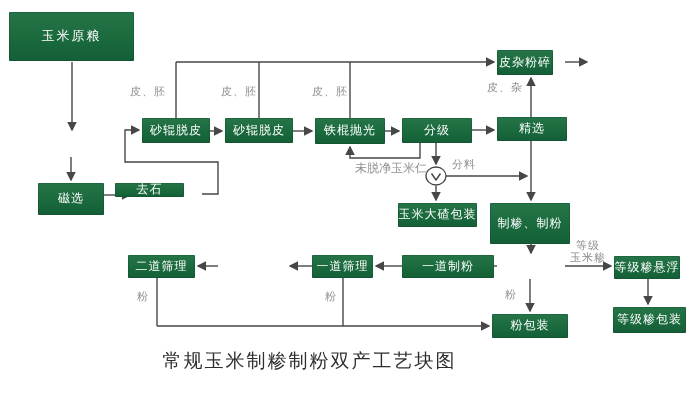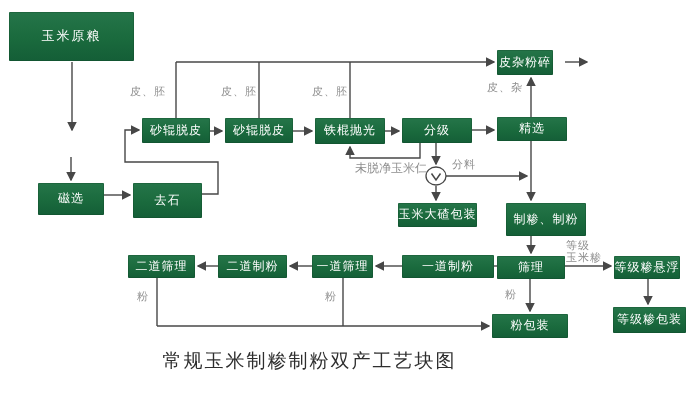--- a/index.html
+++ b/index.html
@@ -17,21 +17,21 @@
     text-align:center;line-height:1.1;border-radius:1px;
     box-shadow:0 0 0 1px rgba(10,60,30,.25) inset;
     white-space:nowrap;
   }
   .node.big{font-size:13px;letter-spacing:2px;}
   .edge-label{
     position:absolute;color:#8e8e8e;font-size:11px;letter-spacing:1px;
     white-space:nowrap;line-height:1.05;
   }
   .edge-label.small{font-size:12px;letter-spacing:0;}
-  .edge-label.stack{}
+  .edge-label.stack{text-align:center;}
   .edge-label.stack span{display:block;}
   .diagram-title{
     position:absolute;left:0;top:348px;width:619px;
     text-align:center;color:#2e2e2e;font-size:19px;letter-spacing:2px;
   }
 </style>
 </head>
 <body>
 
 <div class="canvas">
@@ -75,33 +75,31 @@
       <path d="M157,326 L489,326" marker-end="url(#ar)"></path>
     </g>
     <g>
       <ellipse cx="436" cy="176" rx="10" ry="9" fill="#ffffff" stroke="#474747" stroke-width="1.3"></ellipse>
       <path d="M431.5,173.5 L436,180 L440.5,173.5" fill="none" stroke="#474747" stroke-width="1.5"></path>
     </g>
   </svg>
 
   <div class="node big" style="left:9px;top:12px;width:125px;height:49px">玉米原粮</div>
   <div class="node" style="left:38px;top:183px;width:66px;height:32px">磁选</div>
-  <div class="node" style="left:133px;top:183px;width:69px;height:35px">去石</div>
+  <div class="node" style="left:115px;top:183px;width:69px;height:14px">去石</div>
   <div class="node" style="left:142px;top:118px;width:68px;height:25px">砂辊脱皮</div>
   <div class="node" style="left:225px;top:118px;width:68px;height:25px">砂辊脱皮</div>
   <div class="node" style="left:402px;top:118px;width:70px;height:25px">分级</div>
   <div class="node" style="left:315px;top:118px;width:70px;height:26px">铁棍抛光</div>
   <div class="node" style="left:497px;top:117px;width:70px;height:24px">精选</div>
   <div class="node" style="left:497px;top:50px;width:56px;height:25px">皮杂粉碎</div>
   <div class="node" style="left:398px;top:203px;width:79px;height:24px">玉米大碴包装</div>
-  <div class="node" style="left:506px;top:203px;width:80px;height:33px">制糁、制粉</div>
-  <div class="node" style="left:497px;top:256px;width:68px;height:23px">筛理</div>
+  <div class="node" style="left:490px;top:203px;width:80px;height:41px">制糁、制粉</div>
   <div class="node" style="left:402px;top:255px;width:92px;height:23px">一道制粉</div>
   <div class="node" style="left:312px;top:255px;width:61px;height:23px">一道筛理</div>
-  <div class="node" style="left:218px;top:255px;width:69px;height:23px">二道制粉</div>
   <div class="node" style="left:614px;top:256px;width:66px;height:23px">等级糁悬浮</div>
   <div class="node" style="left:128px;top:255px;width:67px;height:23px">二道筛理</div>
   <div class="node" style="left:613px;top:307px;width:73px;height:26px">等级糁包装</div>
   <div class="node" style="left:492px;top:314px;width:76px;height:24px">粉包装</div>
 
   <div class="edge-label" style="left:130px;top:86px">皮、胚</div>
   <div class="edge-label" style="left:221px;top:86px">皮、胚</div>
   <div class="edge-label" style="left:312px;top:86px">皮、胚</div>
   <div class="edge-label" style="left:487px;top:82px">皮、杂</div>
   <div class="edge-label" style="left:452px;top:159px">分料</div>

